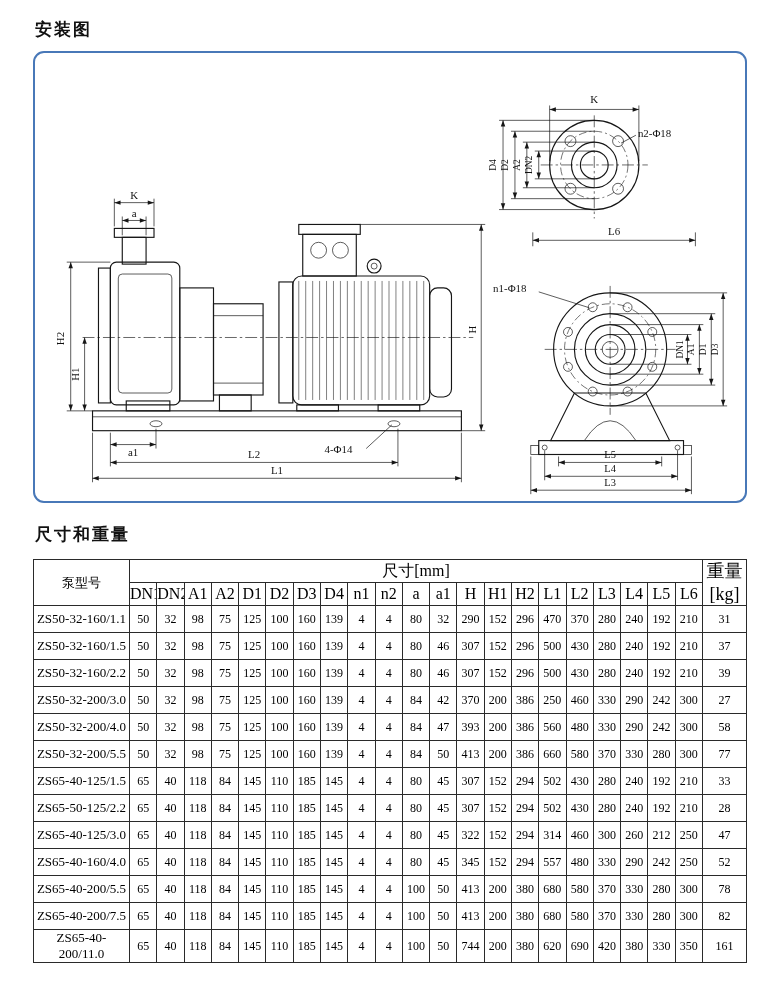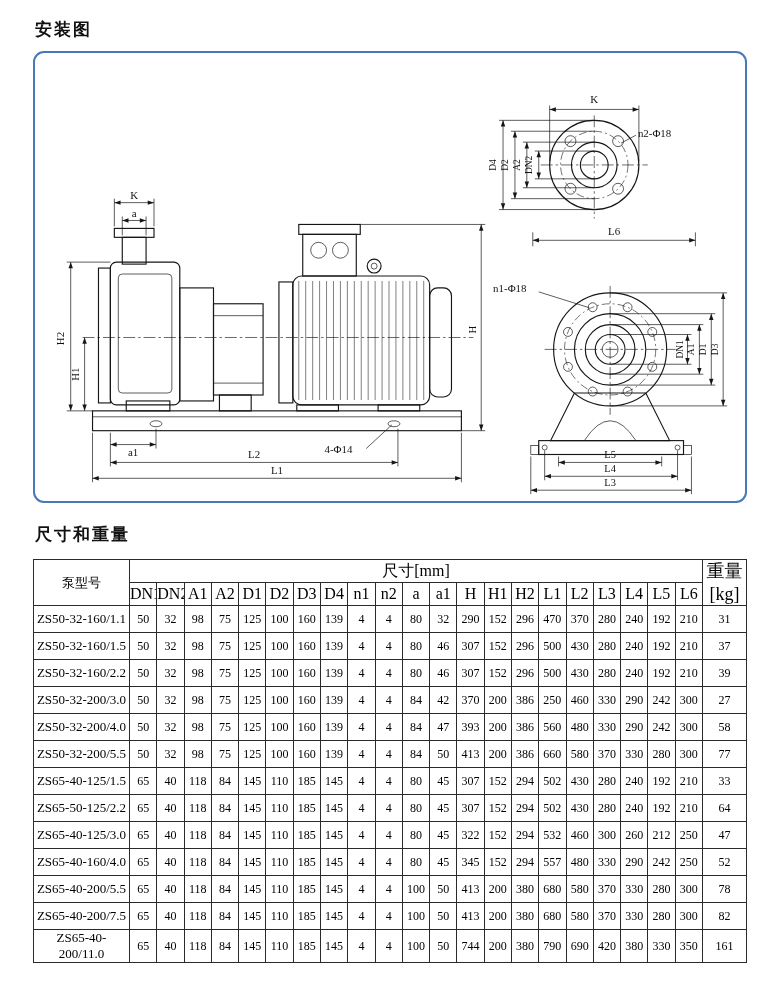--- a/index.html
+++ b/index.html
@@ -507,40 +507,40 @@
           <td>45</td>
           <td>307</td>
           <td>152</td>
           <td>294</td>
           <td>502</td>
           <td>430</td>
           <td>280</td>
           <td>240</td>
           <td>192</td>
           <td>210</td>
-          <td>64</td>
+          <td>28</td>
     </tr>
         <tr>
       <td class="model">ZS65-40-125/3.0</td>
       <td>65</td>
           <td>40</td>
           <td>118</td>
           <td>84</td>
           <td>145</td>
           <td>110</td>
           <td>185</td>
           <td>145</td>
           <td>4</td>
           <td>4</td>
           <td>80</td>
           <td>45</td>
           <td>322</td>
           <td>152</td>
           <td>294</td>
-          <td>532</td>
+          <td>314</td>
           <td>460</td>
           <td>300</td>
           <td>260</td>
           <td>212</td>
           <td>250</td>
           <td>47</td>
     </tr>
         <tr>
       <td class="model">ZS65-40-160/4.0</td>
       <td>65</td>
@@ -626,21 +626,21 @@
           <td>110</td>
           <td>185</td>
           <td>145</td>
           <td>4</td>
           <td>4</td>
           <td>100</td>
           <td>50</td>
           <td>744</td>
           <td>200</td>
           <td>380</td>
-          <td>790</td>
+          <td>620</td>
           <td>690</td>
           <td>420</td>
           <td>380</td>
           <td>330</td>
           <td>350</td>
           <td>161</td>
     </tr>
       </tbody>
   </table>
 

